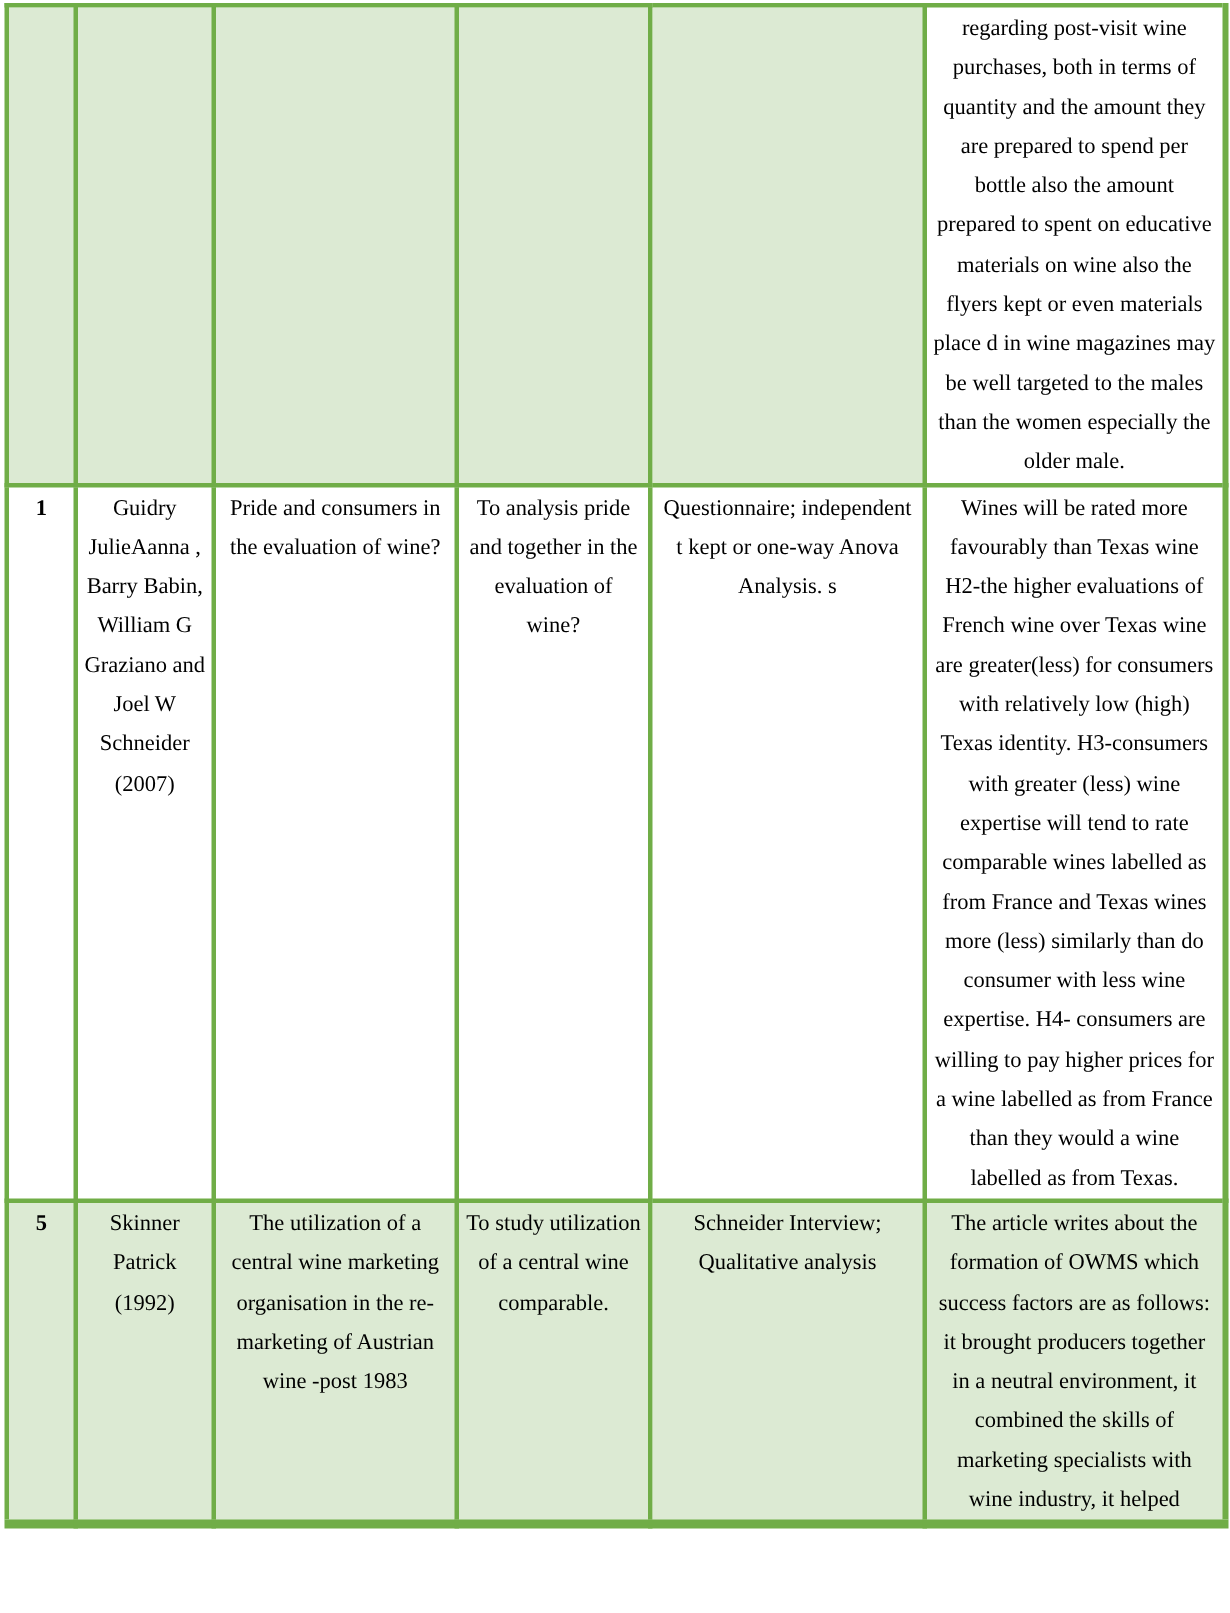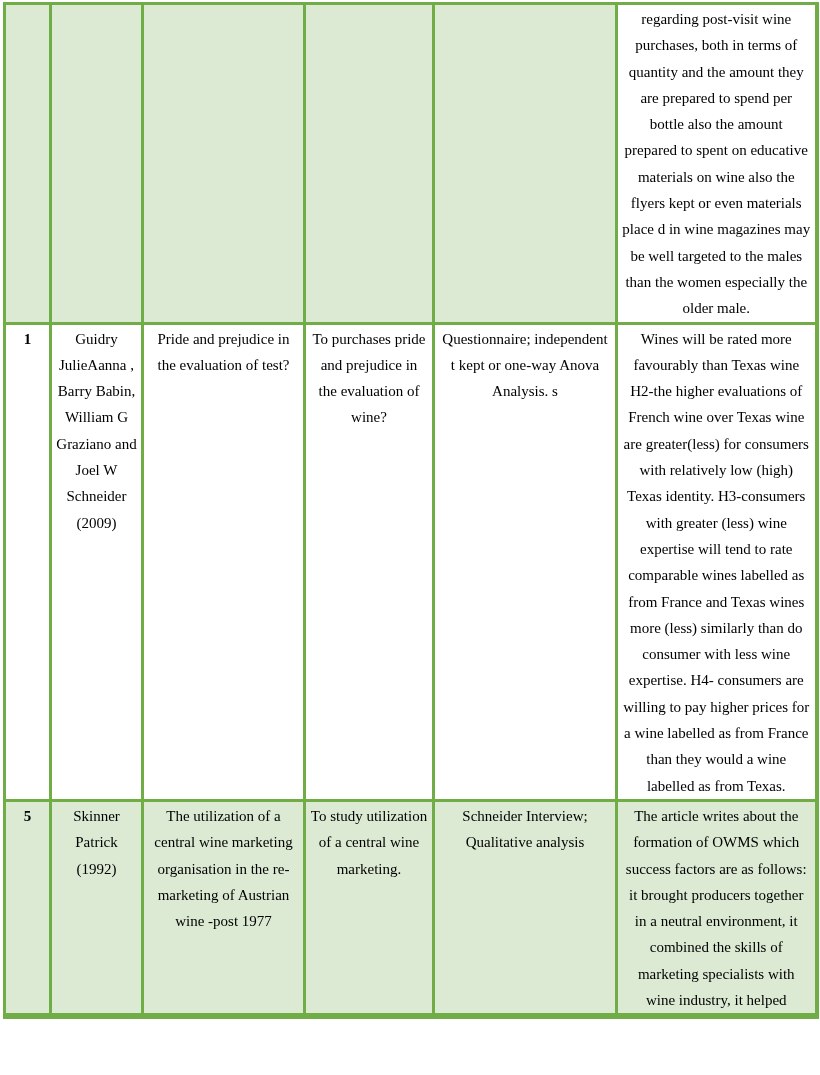--- a/index.html
+++ b/index.html
@@ -61,29 +61,29 @@
       <tr>
         <td class="shaded cell-no"></td>
         <td class="shaded"></td>
         <td class="shaded"></td>
         <td class="shaded"></td>
         <td class="shaded"></td>
         <td class="plain">regarding post-visit wine purchases, both in terms of quantity and the amount they are prepared to spend per bottle also the amount prepared to spent on educative materials on wine also the flyers kept or even materials place d in wine magazines may be well targeted to the males than the women especially the older male.</td>
       </tr>
       <tr>
         <td class="plain cell-no">1</td>
-        <td class="plain">Guidry JulieAanna , Barry Babin, William G Graziano and Joel W Schneider (2009)</td>
-        <td class="plain">Pride and prejudice in the evaluation of test?</td>
-        <td class="plain">To purchases pride and prejudice in the evaluation of wine?</td>
+        <td class="plain">Guidry JulieAanna , Barry Babin, William G Graziano and Joel W Schneider (2007)</td>
+        <td class="plain">Pride and consumers in the evaluation of wine?</td>
+        <td class="plain">To analysis pride and together in the evaluation of wine?</td>
         <td class="plain">Questionnaire; independent t kept or one-way Anova Analysis. s</td>
         <td class="plain">Wines will be rated more favourably than Texas wine H2-the higher evaluations of French wine over Texas wine are greater(less) for consumers with relatively low (high) Texas identity. H3-consumers with greater (less) wine expertise will tend to rate comparable wines labelled as from France and Texas wines more (less) similarly than do consumer with less wine expertise. H4- consumers are willing to pay higher prices for a wine labelled as from France than they would a wine labelled as from Texas.</td>
       </tr>
       <tr>
         <td class="shaded cell-no">5</td>
         <td class="shaded">Skinner Patrick (1992)</td>
-        <td class="shaded">The utilization of a central wine marketing organisation in the re-marketing of Austrian wine -post 1977</td>
-        <td class="shaded">To study utilization of a central wine marketing.</td>
+        <td class="shaded">The utilization of a central wine marketing organisation in the re-marketing of Austrian wine -post 1983</td>
+        <td class="shaded">To study utilization of a central wine comparable.</td>
         <td class="shaded">Schneider Interview; Qualitative analysis</td>
         <td class="shaded">The article writes about the formation of OWMS which success factors are as follows: it brought producers together in a neutral environment, it combined the skills of marketing specialists with wine industry, it helped</td>
       </tr>
     </tbody>
   </table>
 </div>
 
 </body></html>

